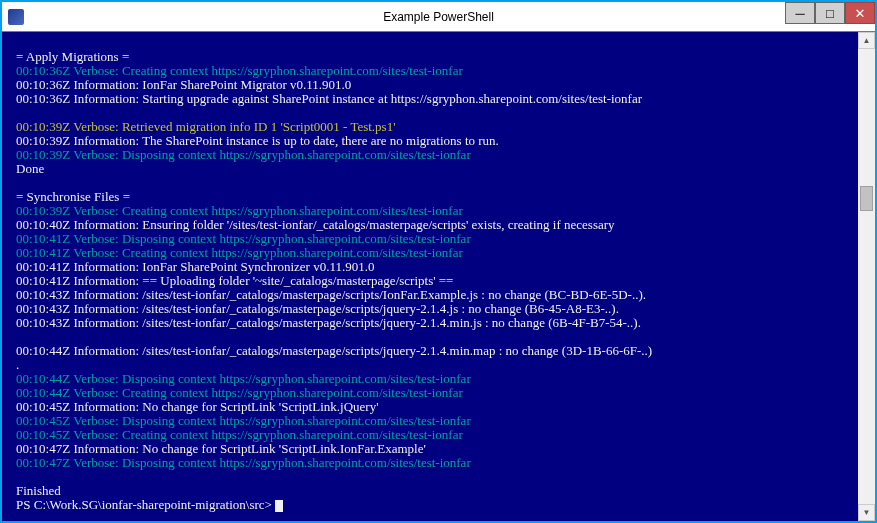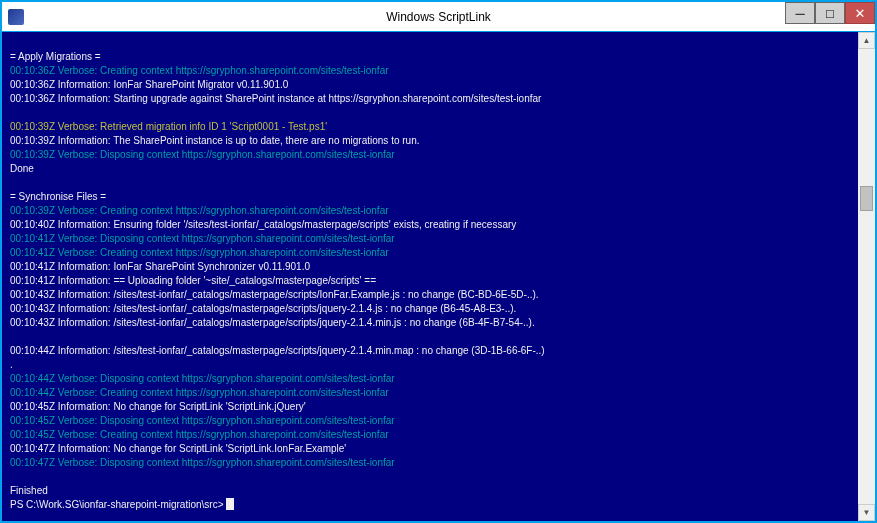--- a/index.html
+++ b/index.html
@@ -68,23 +68,23 @@
 }
 .terminal-wrap {
   flex: 1;
   background: #000080;
   position: relative;
   overflow: hidden;
 }
 .terminal {
   width: calc(100% - 17px);
   height: 100%;
-  padding: 4px 8px;
-  font-family: Liberation Sans, sans-serif;
-  font-size: 10px;
+  padding: 4px 14px;
+  font-family: Liberation Serif, serif;
+  font-size: 13px;
   line-height: 14px;
   white-space: pre;
   overflow: hidden;
   color: #fff;
 }
 .scrollbar {
   position: absolute;
   right: 0;
   top: 0;
   width: 17px;
@@ -129,21 +129,21 @@
   background: #f0f0f0;
   vertical-align: text-bottom;
 }
 </style>
 </head>
 <body>
 
 <div class="window">
   <div class="titlebar">
     <div class="icon"></div>
-    <div class="title">Windows ScriptLink</div>
+    <div class="title">Example PowerShell</div>
     <div class="buttons">
       <div class="tb-btn">─</div>
       <div class="tb-btn">□</div>
       <div class="tb-btn close">✕</div>
     </div>
   </div>
   <div class="terminal-wrap">
     <div class="terminal" id="term"><div class="c-white"> </div><div class="c-white">= Apply Migrations =</div><div class="c-cyan">00:10:36Z Verbose: Creating context https://sgryphon.sharepoint.com/sites/test-ionfar</div><div class="c-white">00:10:36Z Information: IonFar SharePoint Migrator v0.11.901.0</div><div class="c-white">00:10:36Z Information: Starting upgrade against SharePoint instance at https://sgryphon.sharepoint.com/sites/test-ionfar</div><div class="c-white"> </div><div class="c-yellow">00:10:39Z Verbose: Retrieved migration info ID 1 'Script0001 - Test.ps1'</div><div class="c-white">00:10:39Z Information: The SharePoint instance is up to date, there are no migrations to run.</div><div class="c-cyan">00:10:39Z Verbose: Disposing context https://sgryphon.sharepoint.com/sites/test-ionfar</div><div class="c-white">Done</div><div class="c-white"> </div><div class="c-white">= Synchronise Files =</div><div class="c-cyan">00:10:39Z Verbose: Creating context https://sgryphon.sharepoint.com/sites/test-ionfar</div><div class="c-white">00:10:40Z Information: Ensuring folder '/sites/test-ionfar/_catalogs/masterpage/scripts' exists, creating if necessary</div><div class="c-cyan">00:10:41Z Verbose: Disposing context https://sgryphon.sharepoint.com/sites/test-ionfar</div><div class="c-cyan">00:10:41Z Verbose: Creating context https://sgryphon.sharepoint.com/sites/test-ionfar</div><div class="c-white">00:10:41Z Information: IonFar SharePoint Synchronizer v0.11.901.0</div><div class="c-white">00:10:41Z Information: == Uploading folder '~site/_catalogs/masterpage/scripts' ==</div><div class="c-white">00:10:43Z Information: /sites/test-ionfar/_catalogs/masterpage/scripts/IonFar.Example.js : no change (BC-BD-6E-5D-..).</div><div class="c-white">00:10:43Z Information: /sites/test-ionfar/_catalogs/masterpage/scripts/jquery-2.1.4.js : no change (B6-45-A8-E3-..).</div><div class="c-white">00:10:43Z Information: /sites/test-ionfar/_catalogs/masterpage/scripts/jquery-2.1.4.min.js : no change (6B-4F-B7-54-..).</div><div class="c-white"> </div><div class="c-white">00:10:44Z Information: /sites/test-ionfar/_catalogs/masterpage/scripts/jquery-2.1.4.min.map : no change (3D-1B-66-6F-..)</div><div class="c-white">.</div><div class="c-cyan">00:10:44Z Verbose: Disposing context https://sgryphon.sharepoint.com/sites/test-ionfar</div><div class="c-cyan">00:10:44Z Verbose: Creating context https://sgryphon.sharepoint.com/sites/test-ionfar</div><div class="c-white">00:10:45Z Information: No change for ScriptLink 'ScriptLink.jQuery'</div><div class="c-cyan">00:10:45Z Verbose: Disposing context https://sgryphon.sharepoint.com/sites/test-ionfar</div><div class="c-cyan">00:10:45Z Verbose: Creating context https://sgryphon.sharepoint.com/sites/test-ionfar</div><div class="c-white">00:10:47Z Information: No change for ScriptLink 'ScriptLink.IonFar.Example'</div><div class="c-cyan">00:10:47Z Verbose: Disposing context https://sgryphon.sharepoint.com/sites/test-ionfar</div><div class="c-white"> </div><div class="c-white">Finished</div><div class="c-white"><span>PS C:\Work.SG\ionfar-sharepoint-migration\src&gt; </span><span class="cursor"></span></div></div>
     <div class="scrollbar">
       <div class="sb-btn">▲</div>

